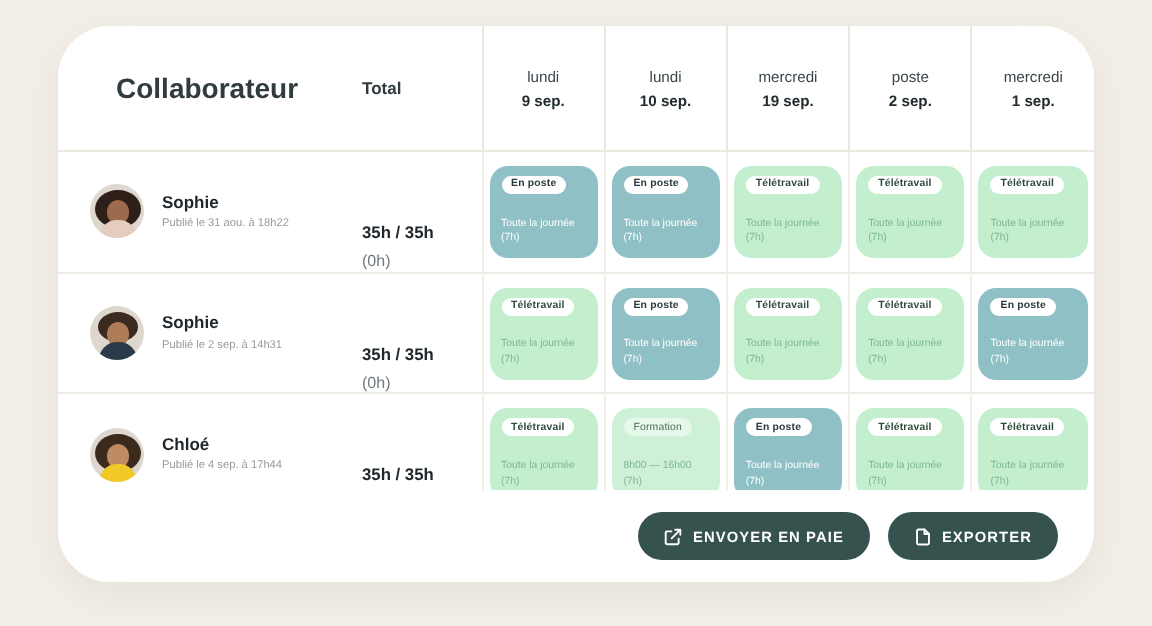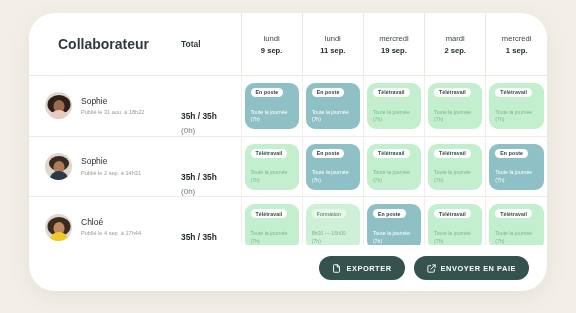--- a/index.html
+++ b/index.html
@@ -56,21 +56,21 @@
     width:19px;height:11px;border-radius:9px 9px 0 0;}
   .a1 .hair{background:#2e2019;}
   .a1 .body{background:#e4cdbe;}
   .a2 .hair{background:#3a2a20;width:20px;height:15px;}
   .a2 .face{background:#b07c57;}
   .a2 .body{background:#2b3a4a;}
   .a3 .hair{background:#3c2b1d;}
   .a3 .face{background:#c08a62;}
   .a3 .body{background:#f0c929;}
 
-  .c-name{font-size:8.5px;font-weight:normal;color:#1e272b;line-height:1.1;}
+  .c-name{font-size:8.5px;font-weight:bold;color:#1e272b;line-height:1.1;}
   .c-sub{font-size:5.6px;color:#9a9a96;margin-top:3px;line-height:1.1;}
 
   .total-main{font-size:8.4px;font-weight:bold;color:#1e272b;padding-left:12px;line-height:1.2;margin-top:35px;}
   .total-sub{font-size:8px;color:#6f7a7d;padding-left:12px;margin-top:5px;line-height:1.2;}
 
   
   .chip{
     position:relative;height:46px;margin:0 3px;border-radius:9px;
     display:flex;flex-direction:column;justify-content:space-between;
     padding:5px 5px 5px 6px;box-sizing:border-box;
@@ -124,28 +124,28 @@
       <thead>
         <tr>
           <th class="th-collab">Collaborateur</th>
           <th class="th-total">Total</th>
           <th class="th-day">
             <span class="dayname">lundi</span>
             <span class="daydate">9 sep.</span>
           </th>
           <th class="th-day">
             <span class="dayname">lundi</span>
-            <span class="daydate">11 sep.</span>
+            <span class="daydate">10 sep.</span>
           </th>
           <th class="th-day">
             <span class="dayname">mercredi</span>
             <span class="daydate">19 sep.</span>
           </th>
           <th class="th-day">
-            <span class="dayname">mardi</span>
+            <span class="dayname">poste</span>
             <span class="daydate">2 sep.</span>
           </th>
           <th class="th-day">
             <span class="dayname">mercredi</span>
             <span class="daydate">1 sep.</span>
           </th>
         </tr>
       </thead>
       <tbody>
 
@@ -296,35 +296,35 @@
               <span class="badge">Télétravail</span>
               <span class="detail"><span>Toute la journée</span><br><span>(7h)</span></span>
             </div>
           </td>
         </tr>
 
       </tbody>
     </table>
 
     <div class="footer">
-      <button class="btn">
-        <span>
-          <svg width="9" height="9" viewBox="0 0 16 16" fill="none" stroke="#ffffff" stroke-width="1.7" stroke-linecap="round" stroke-linejoin="round">
-            <path d="M9.3 1.3H4a1.3 1.3 0 0 0-1.3 1.3v10.8A1.3 1.3 0 0 0 4 14.7h8a1.3 1.3 0 0 0 1.3-1.3V5.3z"></path>
-            <path d="M9.3 1.3v4h4"></path>
-          </svg>
-        </span>
-        <span>EXPORTER</span>
-      </button>
       <button class="btn">
         <span>
           <svg width="9" height="9" viewBox="0 0 16 16" fill="none" stroke="#ffffff" stroke-width="1.7" stroke-linecap="round" stroke-linejoin="round">
             <path d="M13 9.5V13.2A1.3 1.3 0 0 1 11.7 14.5H2.8A1.3 1.3 0 0 1 1.5 13.2V4.3A1.3 1.3 0 0 1 2.8 3H6.5"></path>
             <path d="M10 1.5h4.5V6"></path>
               <path d="M6.8 9.2 14.3 1.7"></path>
           </svg>
         </span>
         <span>ENVOYER EN PAIE</span>
       </button>
+      <button class="btn">
+        <span>
+          <svg width="9" height="9" viewBox="0 0 16 16" fill="none" stroke="#ffffff" stroke-width="1.7" stroke-linecap="round" stroke-linejoin="round">
+            <path d="M9.3 1.3H4a1.3 1.3 0 0 0-1.3 1.3v10.8A1.3 1.3 0 0 0 4 14.7h8a1.3 1.3 0 0 0 1.3-1.3V5.3z"></path>
+            <path d="M9.3 1.3v4h4"></path>
+          </svg>
+        </span>
+        <span>EXPORTER</span>
+      </button>
     </div>
 
   </div>
 </div>
 
 </body></html>

